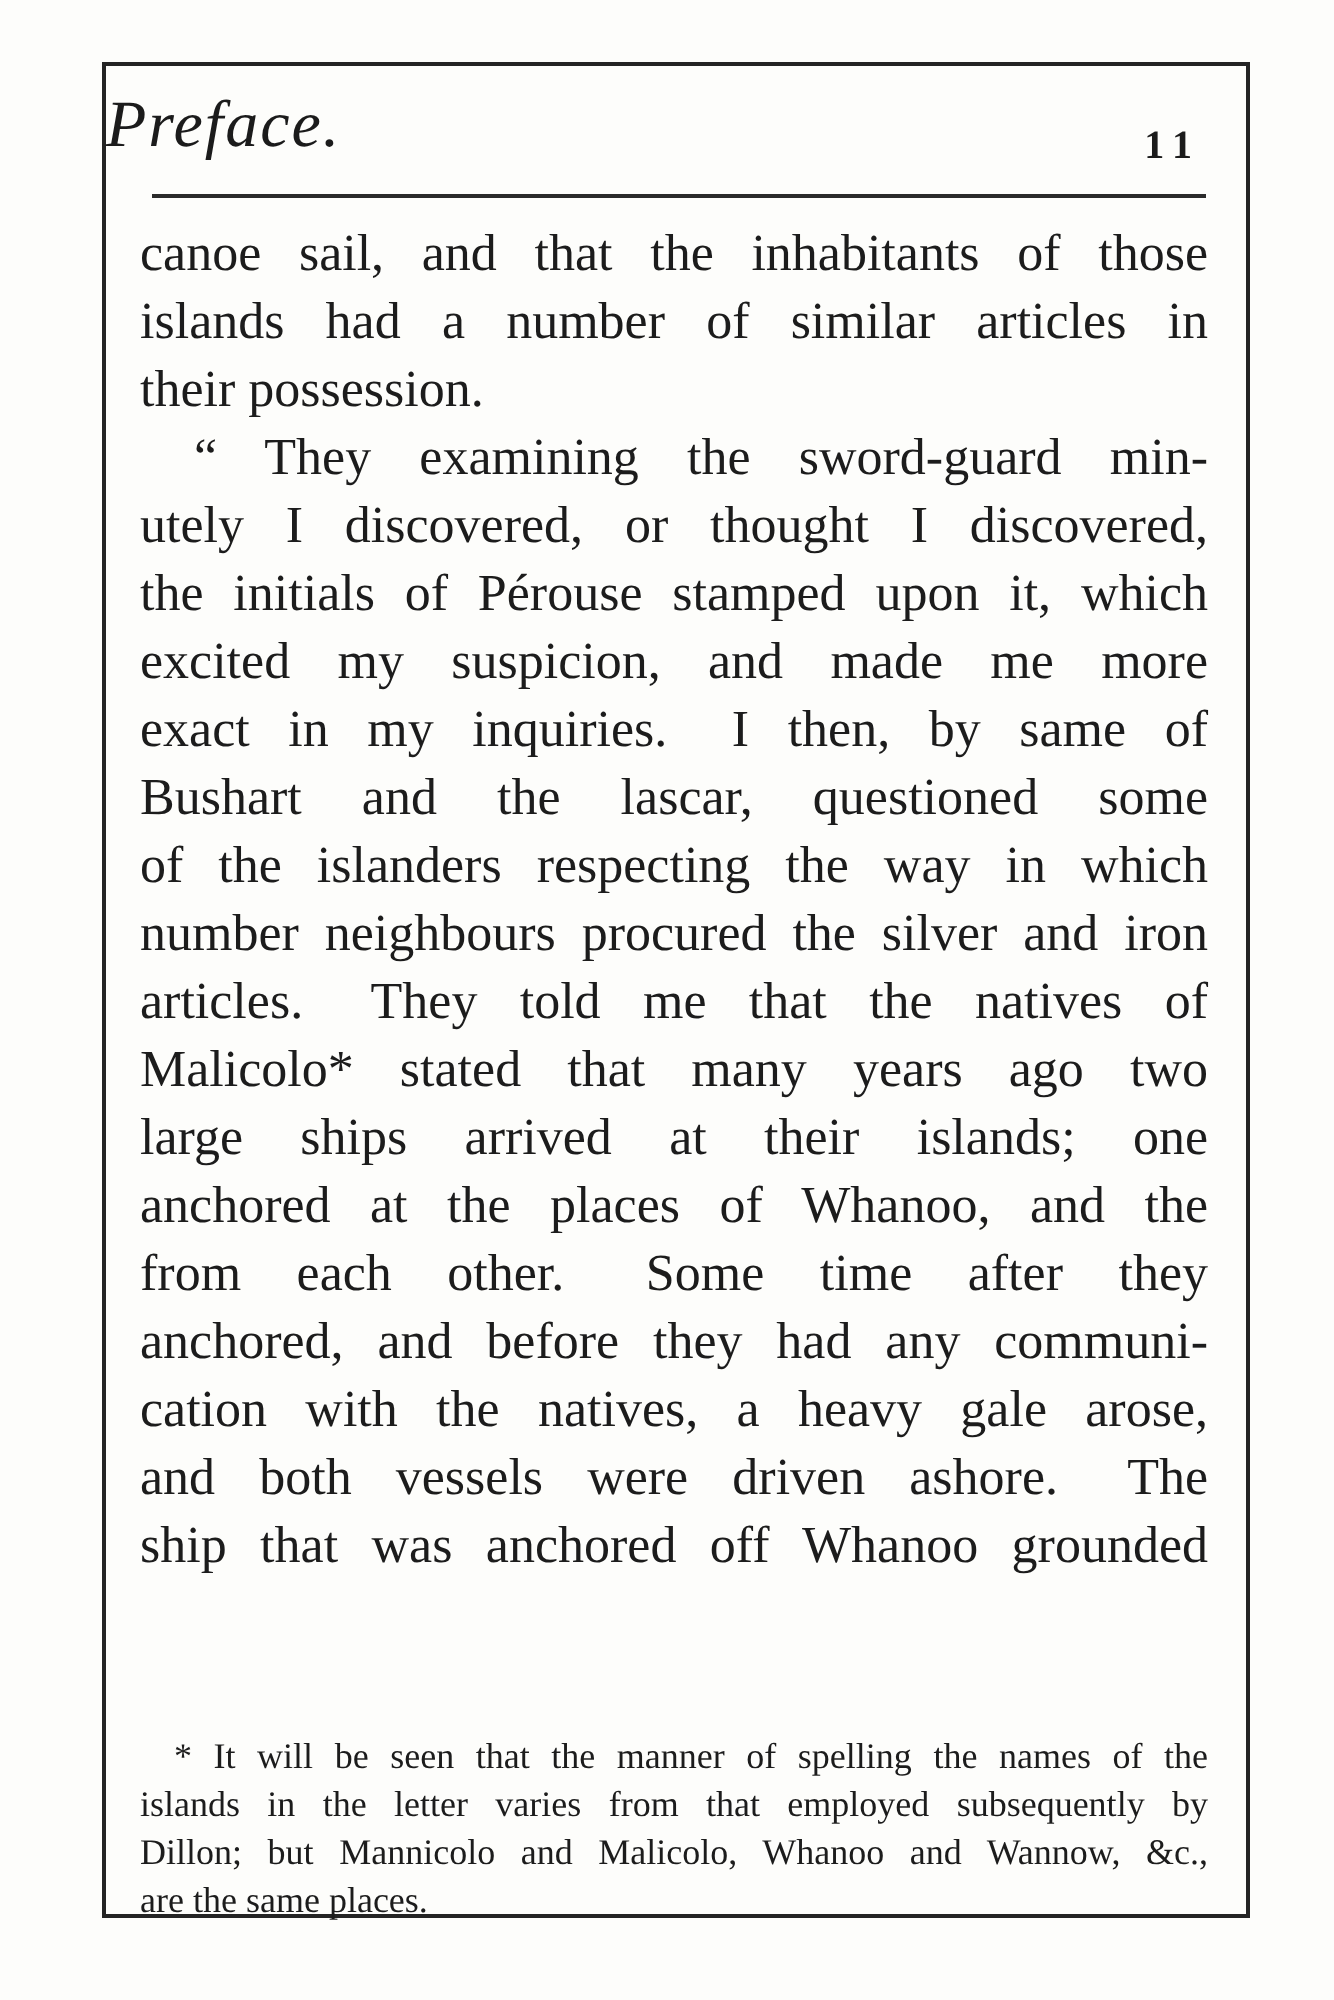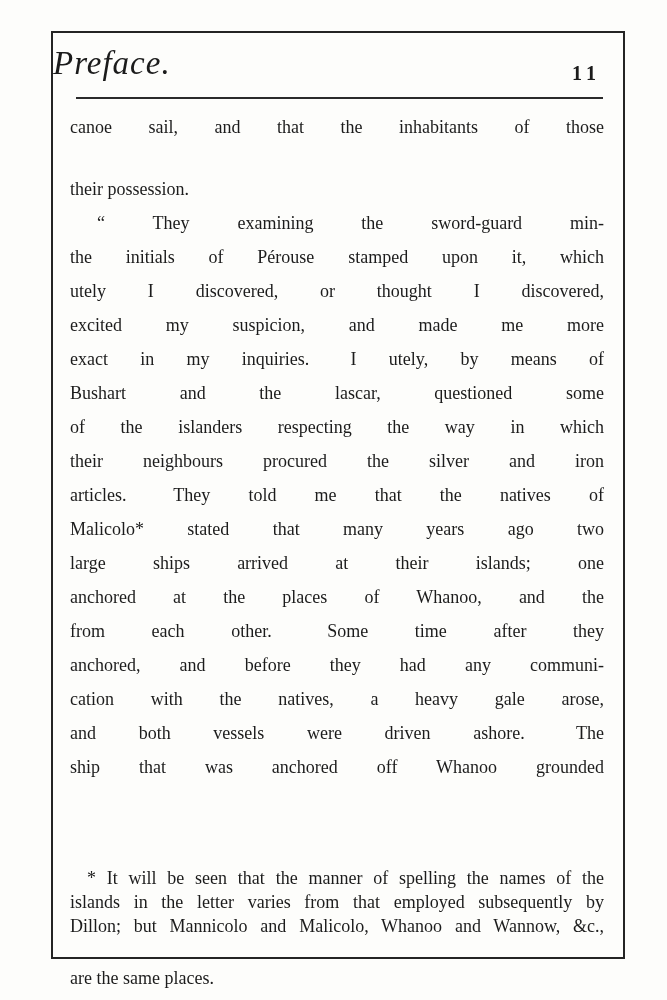--- a/index.html
+++ b/index.html
@@ -51,41 +51,40 @@
     left: 23px;
     right: 20px;
     height: 2px;
     background: #2b2b2b;
   }
   .body-text {
     position: absolute;
     top: 77px;
     left: 17px;
     width: 534px;
-    font-size: 18px;
+    font-size: 26px;
     line-height: 34px;
     color: #1c1c1c;
   }
   .footnote {
     position: absolute;
     top: 813px;
     left: 17px;
     width: 534px;
     font-size: 18px;
     line-height: 24px;
     color: #1c1c1c;
   }
   .line {
     text-align: justify;
     text-align-last: justify;
     white-space: normal;
   }
   .line.flush {
     text-align-last: left;
-    margin-top: 28px;
   }
   .line.indent {
     text-indent: 27px;
   }
   .footnote .line.indent {
     text-indent: 17px;
     margin-top: 20px;
   }
 </style>
 </head>
@@ -93,29 +92,30 @@
 
 <div class="page">
   <div class="frame">
 
     <div class="page-title">Preface.</div>
     <div class="page-number">11</div>
     <div class="header-rule"></div>
 
     <div class="body-text">
       <div class="line">canoe sail, and that the inhabitants of those</div>
+      <div class="line">islands had a number of similar articles in</div>
       <div class="line flush">their possession.</div>
       <div class="line indent">“ They examining the sword-guard min-</div>
+      <div class="line">utely I discovered, or thought I discovered,</div>
       <div class="line">the initials of Pérouse stamped upon it, which</div>
-      <div class="line">utely I discovered, or thought I discovered,</div>
       <div class="line">excited my suspicion, and made me more</div>
-      <div class="line">exact in my inquiries.  I utely, by means of</div>
+      <div class="line">exact in my inquiries.  I then, by same of</div>
       <div class="line">Bushart and the lascar, questioned some</div>
       <div class="line">of the islanders respecting the way in which</div>
-      <div class="line">their neighbours procured the silver and iron</div>
+      <div class="line">number neighbours procured the silver and iron</div>
       <div class="line">articles.  They told me that the natives of</div>
       <div class="line">Malicolo* stated that many years ago two</div>
       <div class="line">large ships arrived at their islands; one</div>
       <div class="line">anchored at the places of Whanoo, and the</div>
       <div class="line">from each other.  Some time after they</div>
       <div class="line">anchored, and before they had any communi-</div>
       <div class="line">cation with the natives, a heavy gale arose,</div>
       <div class="line">and both vessels were driven ashore.  The</div>
       <div class="line">ship that was anchored off Whanoo grounded</div>
     </div>

